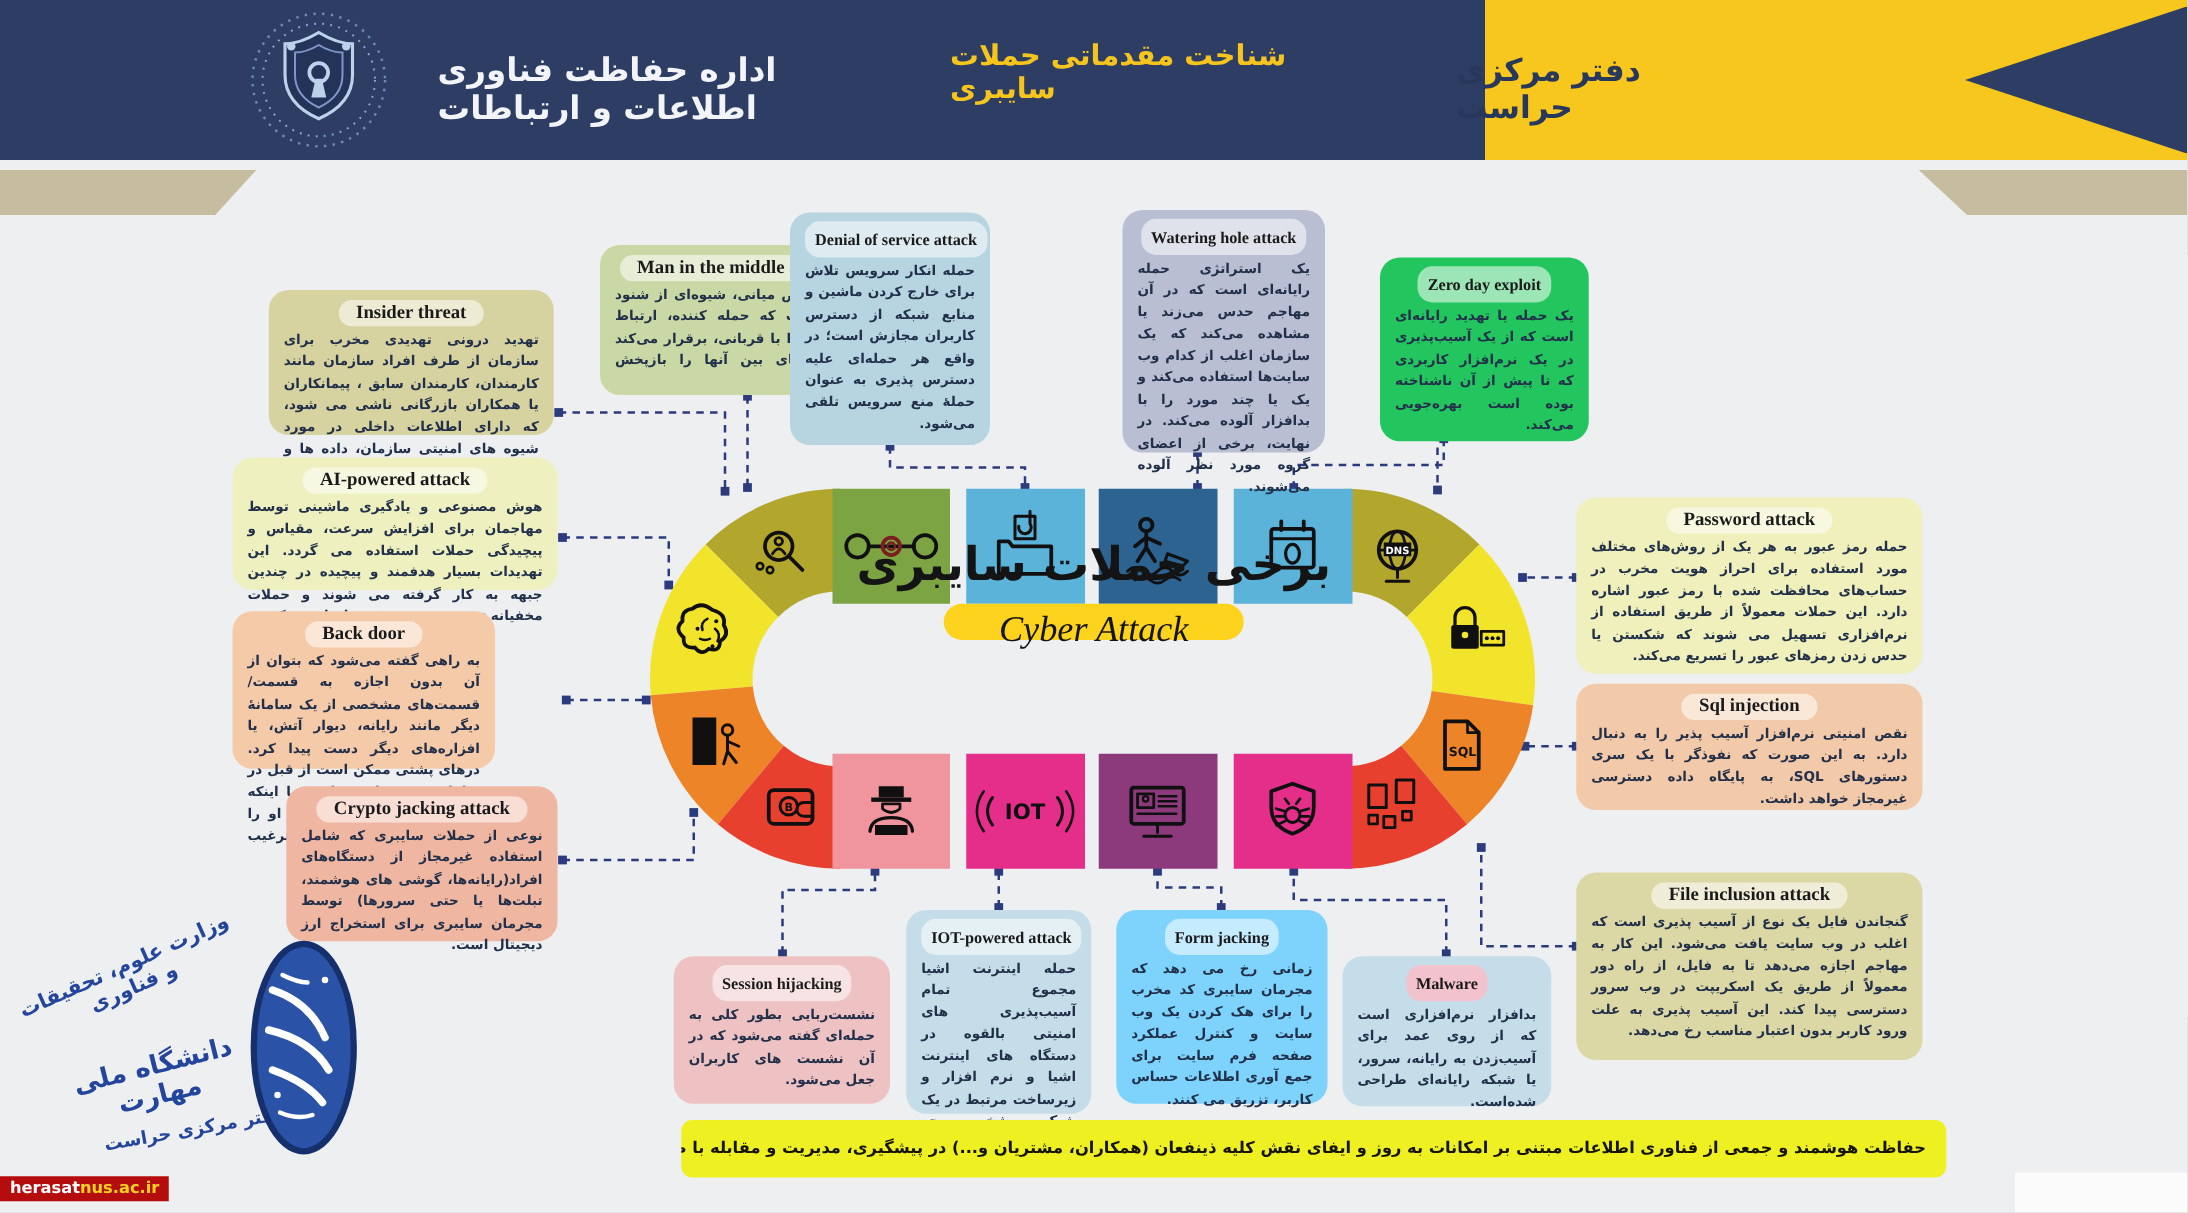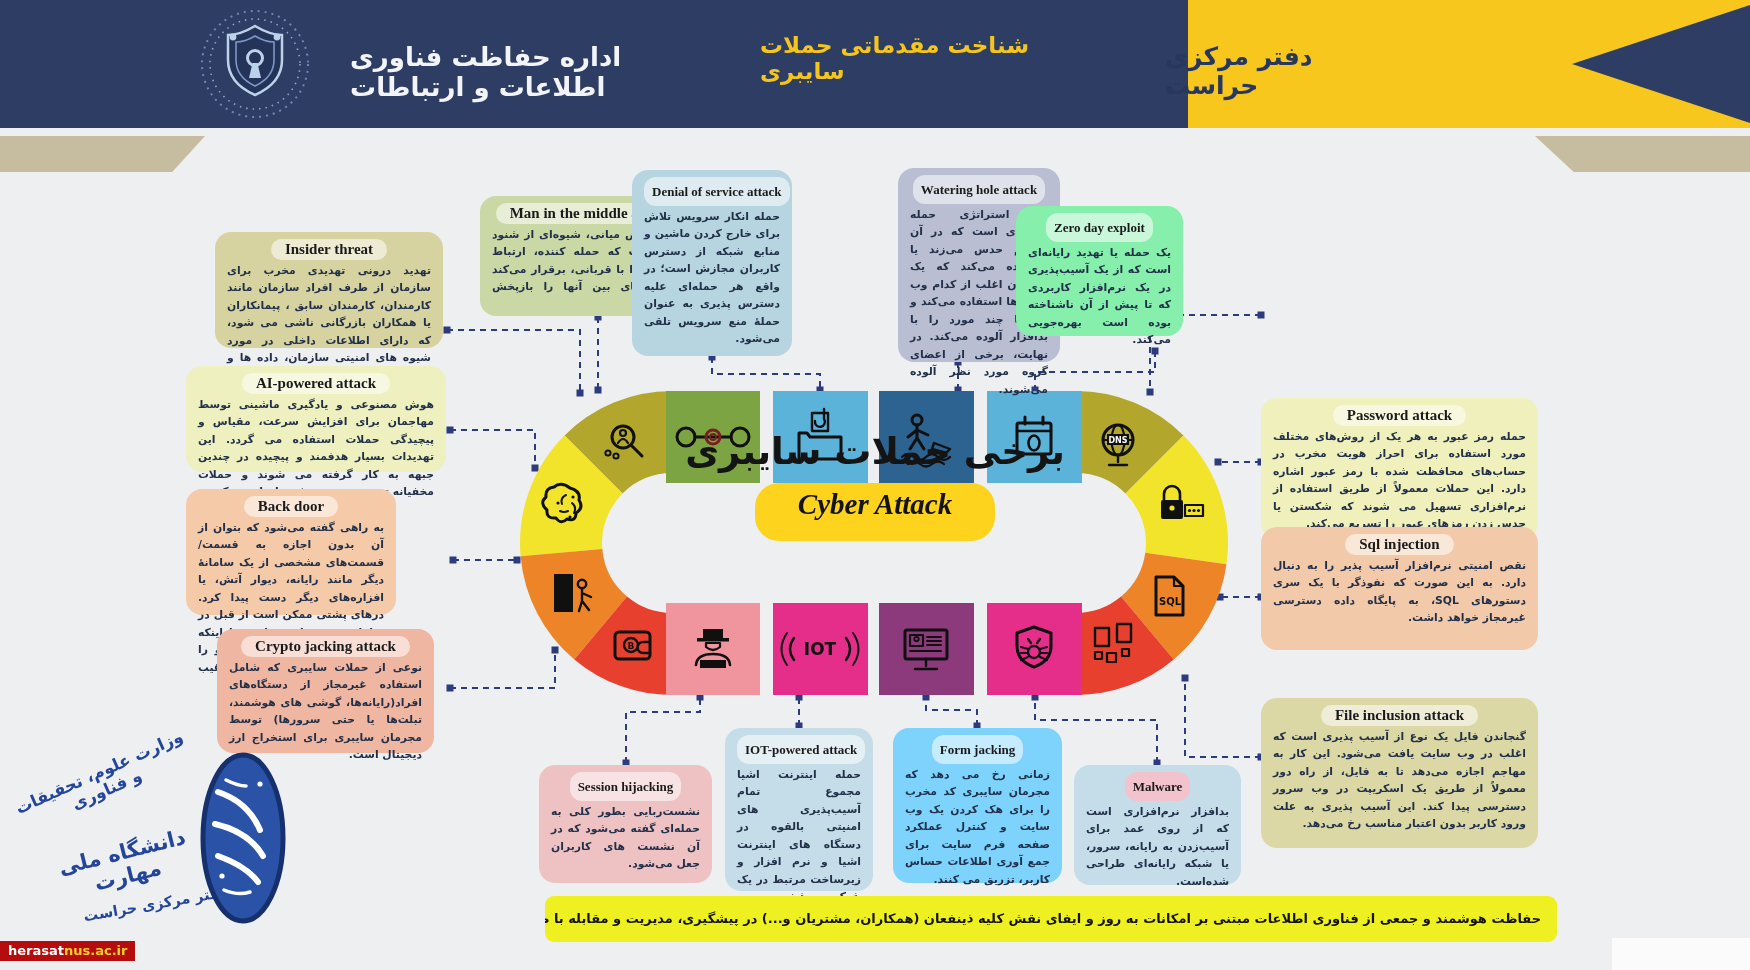--- a/index.html
+++ b/index.html
@@ -22,23 +22,23 @@
   .pill{display:inline-block;background:rgba(255,255,255,.55);border-radius:12px;padding:0 14px;
         font-family:"Liberation Serif","DejaVu Serif",serif;font-size:15px;font-weight:600;
         color:#1a1a1a;white-space:nowrap;line-height:21px;}
   .pill-pink{background:#f2c3cd;}
   .small .pill{font-size:13px;padding:4px 8px;}
   .bbody{direction:rtl;text-align:justify;font-size:10.8px;font-weight:bold;line-height:1.62;
          color:#22304a;}
   
   .center-fa{position:absolute;left:630px;top:430px;width:490px;text-align:center;
              font-size:37px;font-weight:bold;color:#141414;direction:rtl;}
-  .center-en{position:absolute;left:755px;top:483px;width:240px;height:58px;background:#fdd31e;
+  .center-en{position:absolute;left:755px;top:483px;width:240px;height:29px;background:#fdd31e;
              border-radius:24px;text-align:center;line-height:42px;
-             font-family:"Liberation Serif","DejaVu Serif",serif;font-style:italic;font-weight:bold;
+             font-family:"Liberation Serif","DejaVu Serif",serif;font-style:italic;font-weight:normal;
              font-size:29px;color:#141414;}
   
   .foot-banner{position:absolute;left:545px;top:896px;width:1012px;height:46px;background:#eef021;
                border-radius:9px;color:#141400;font-weight:bold;font-size:13px;line-height:46px;
                text-align:center;direction:rtl;white-space:nowrap;overflow:hidden;padding:0 16px;
                box-sizing:border-box;}
   .callig{position:absolute;color:#23459c;font-weight:bold;text-align:center;}
   .wm{position:absolute;left:0;top:941px;background:#b50d0d;padding:2px 8px 3px 8px;font-size:13px;
       font-weight:bold;}
   .wm .w1{color:#ffffff;} .wm .w2{color:#ffd21e;}
@@ -270,52 +270,52 @@
   <div class="box" style="left:186px;top:366px;width:260px;height:106px;background:#eef0bf">
     <div class="btitle"><span class="pill">AI-powered attack</span></div>
     <div class="bbody">هوش مصنوعی و یادگیری ماشینی توسط مهاجمان برای افزایش سرعت، مقیاس و پیچیدگی حملات استفاده می گردد. این تهدیدات بسیار هدفمند و پیچیده در چندین جبهه به کار گرفته می شوند و حملات مخفیانه تر، سریعتر و موثرتر ایجاد می کنند.</div>
   </div>
 
   <div class="box" style="left:186px;top:489px;width:210px;height:126px;background:#f4caa9">
     <div class="btitle"><span class="pill">Back door</span></div>
     <div class="bbody">به راهی گفته می‌شود که بتوان از آن بدون اجازه به قسمت/قسمت‌های مشخصی از یک سامانهٔ دیگر مانند رایانه، دیوار آتش، یا افزاره‌های دیگر دست پیدا کرد. درهای پشتی ممکن است از قبل در سامانه وجود داشته باشند یا اینکه فرد نفوذگر با فریب کاربر، او را نسبت به نصب در پشتی ترغیب کند.</div>
   </div>
 
-  <div class="box" style="left:217px;top:629px;width:217px;height:124px;background:#efb7a2">
+  <div class="box" style="left:229px;top:629px;width:217px;height:124px;background:#efb7a2">
     <div class="btitle"><span class="pill">Crypto jacking attack</span></div>
     <div class="bbody">نوعی از حملات سایبری که شامل استفاده غیرمجاز از دستگاه‌های افراد(رایانه‌ها، گوشی های هوشمند، تبلت‌ها یا حتی سرورها) توسط مجرمان سایبری برای استخراج ارز دیجیتال است.</div>
   </div>
 
   <div class="box" style="left:480px;top:196px;width:221px;height:120px;background:#c9d8a5">
     <div class="btitle"><span class="pill">Man in the middle attack</span></div>
     <div class="bbody">حملهٔ شخص میانی، شیوه‌ای از شنود فعال است که حمله کننده، ارتباط مستقلی را با قربانی، برقرار می‌کند و پیام های بین آنها را بازپخش می‌کند.</div>
   </div>
 
   <div class="box small" style="left:632px;top:170px;width:160px;height:186px;background:#b7d5e1">
     <div class="btitle"><span class="pill">Denial of service attack</span></div>
     <div class="bbody">حمله انکار سرویس تلاش برای خارج کردن ماشین و منابع شبکه از دسترس کاربران مجازش است؛ در واقع هر حمله‌ای علیه دسترس پذیری به عنوان حملهٔ منع سرویس تلقی می‌شود.</div>
   </div>
 
   <div class="box small" style="left:898px;top:168px;width:162px;height:194px;background:#b9bed2">
     <div class="btitle"><span class="pill">Watering hole attack</span></div>
     <div class="bbody">یک استراتژی حمله رایانه‌ای است که در آن مهاجم حدس می‌زند یا مشاهده می‌کند که یک سازمان اغلب از کدام وب سایت‌ها استفاده می‌کند و یک یا چند مورد را با بدافزار آلوده می‌کند. در نهایت، برخی از اعضای گروه مورد نظر آلوده می‌شوند.</div>
   </div>
 
-  <div class="box small" style="left:1016px;top:206px;width:167px;height:130px;background:#86efac">
+  <div class="box small" style="left:1104px;top:206px;width:167px;height:147px;background:#22c55e">
     <div class="btitle"><span class="pill">Zero day exploit</span></div>
     <div class="bbody">یک حمله یا تهدید رایانه‌ای است که از یک آسیب‌پذیری در یک نرم‌افزار کاربردی که تا پیش از آن ناشناخته بوده است بهره‌جویی می‌کند.</div>
   </div>
 
 
   <div class="box" style="left:1261px;top:398px;width:277px;height:141px;background:#eff0bb">
     <div class="btitle"><span class="pill">Password attack</span></div>
     <div class="bbody">حمله رمز عبور به هر یک از روش‌های مختلف مورد استفاده برای احراز هویت مخرب در حساب‌های محافظت شده با رمز عبور اشاره دارد. این حملات معمولاً از طریق استفاده از نرم‌افزاری تسهیل می شوند که شکستن یا حدس زدن رمزهای عبور را تسریع می‌کند.</div>
   </div>
 
-  <div class="box" style="left:1261px;top:527px;width:277px;height:123px;background:#f2c9a9">
+  <div class="box" style="left:1261px;top:547px;width:277px;height:101px;background:#f2c9a9">
     <div class="btitle"><span class="pill">Sql injection</span></div>
     <div class="bbody">نقص امنیتی نرم‌افزار آسیب پذیر را به دنبال دارد. به این صورت که نفوذگر با یک سری دستورهای SQL، به پایگاه داده دسترسی غیرمجاز خواهد داشت.</div>
   </div>
 
   <div class="box" style="left:1261px;top:698px;width:277px;height:150px;background:#dcd8a6">
     <div class="btitle"><span class="pill">File inclusion attack</span></div>
     <div class="bbody">گنجاندن فایل یک نوع از آسیب پذیری است که اغلب در وب سایت یافت می‌شود. این کار به مهاجم اجازه می‌دهد تا به فایل، از راه دور معمولاً از طریق یک اسکریپت در وب سرور دسترسی پیدا کند. این آسیب پذیری به علت ورود کاربر بدون اعتبار مناسب رخ می‌دهد.</div>
   </div>
 
   <div class="box small" style="left:539px;top:765px;width:173px;height:118px;background:#eec2c3">

